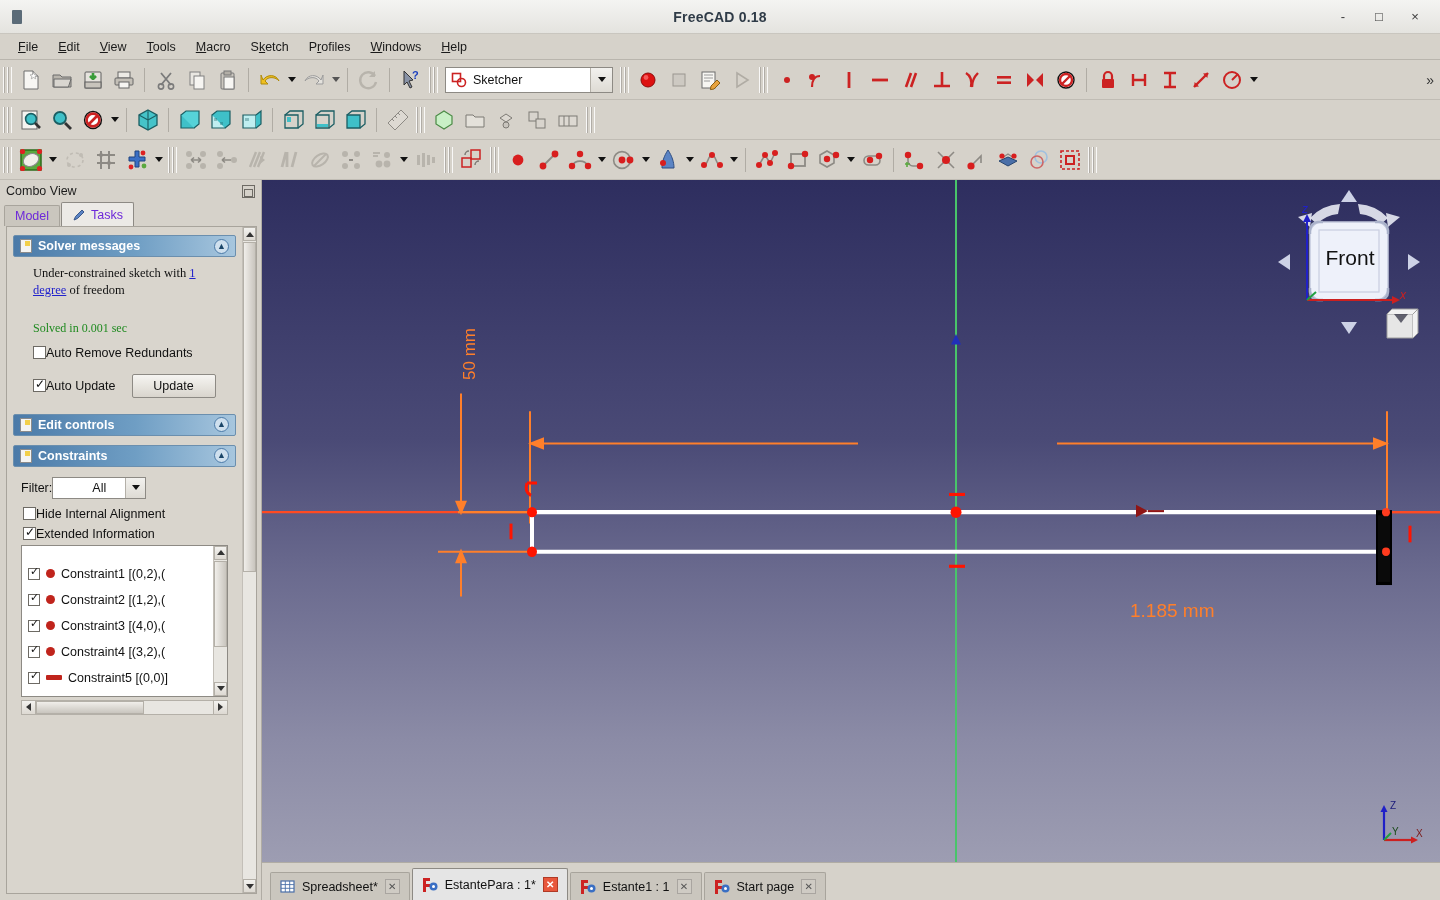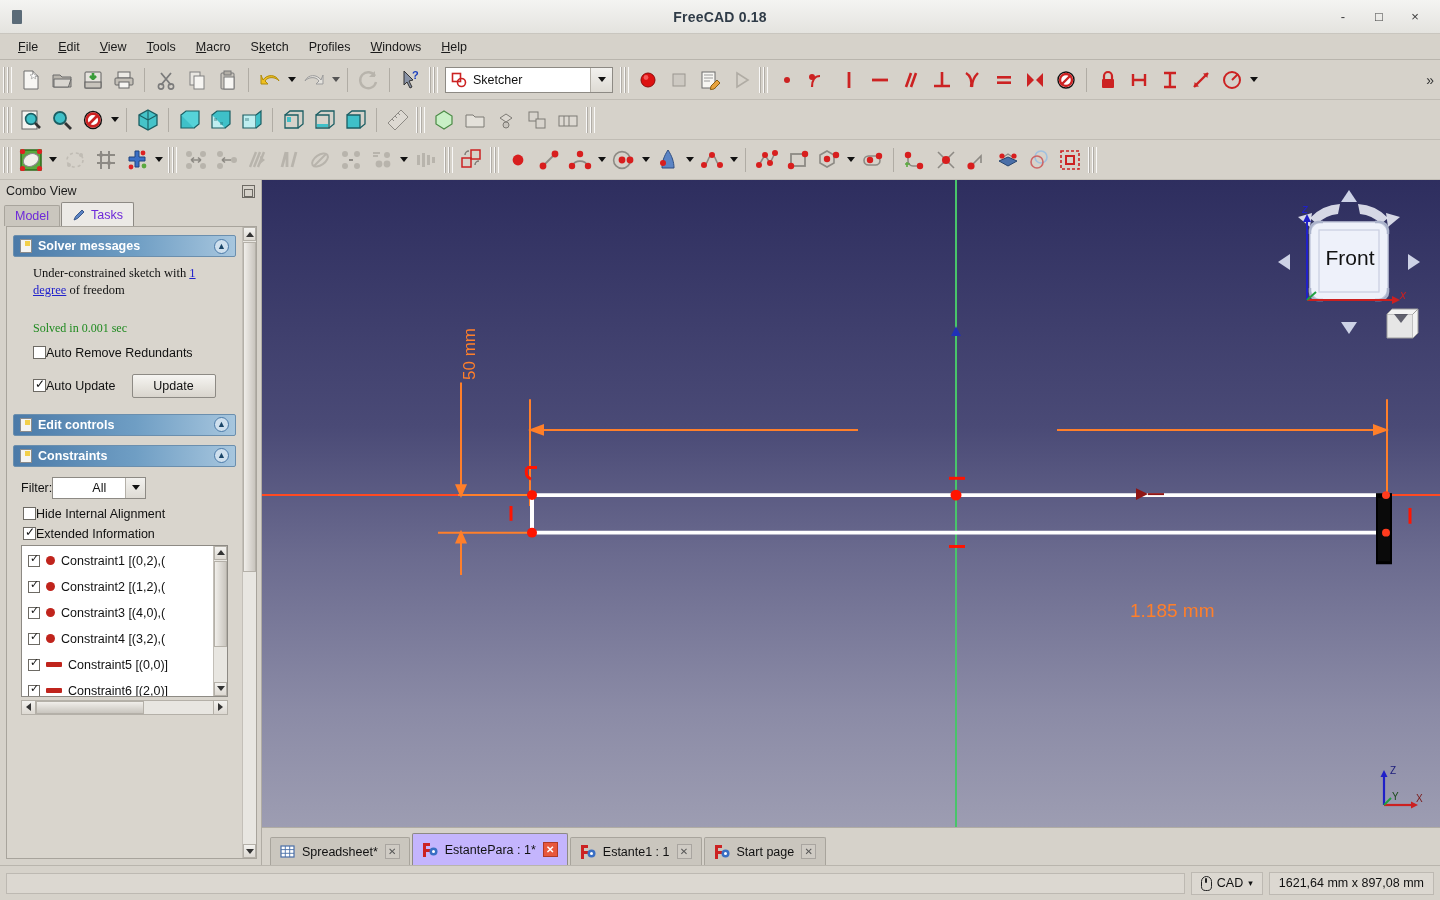--- a/index.html
+++ b/index.html
@@ -165,21 +165,21 @@
     position: absolute; right: 0; top: 0; bottom: 0; width: 20px;
     border-left: 1px solid #b4b0a8; background: linear-gradient(#f2f1ee,#dedbd4);
     display: flex; align-items: center; justify-content: center;
   }
   .combo .arrowbox::after { content:""; border-left:4px solid transparent; border-right:4px solid transparent; border-top:5px solid #111; }
 
   .listbox {
     margin: 4px 8px 0 8px; background: #fff; border: 1px solid #8d8a84;
     height: 152px; display: flex; position: relative; overflow: hidden;
   }
-  .listitems { flex: 1; padding: 2px 0; }
+  .listitems { flex: 1; padding: 15px 0; }
   .litem { display: flex; align-items: center; gap: 6px; height: 26px; padding-left: 6px; font-size: 12.5px; color: #111; white-space: nowrap; }
   .litem .ck { width: 12px; height: 12px; }
   .litem .ck.on::after { left: 1px; top: -4px; font-size: 11px; }
   .dotc { width: 9px; height: 9px; border-radius: 50%; background: #c0241c; flex: none; }
   .barc { width: 16px; height: 5px; border-radius: 1px; background: #c0241c; flex: none; }
 
   .vsb { width: 14px; background: #e8e6e1; border-left: 1px solid #c3bfb8; display: flex; flex-direction: column; flex: none; }
   .vsb .ar { height: 14px; background: linear-gradient(#f3f2ef,#ddd9d2); border: 1px solid #b4b0a8; display:flex;align-items:center;justify-content:center; }
   .vsb .ar::after { content:""; border-left:4px solid transparent;border-right:4px solid transparent;border-bottom:5px solid #333; }
   .vsb .ar.dn::after { border-bottom:none; border-top:5px solid #333; }
@@ -207,21 +207,21 @@
   
   .doctabs {
     height: 38px; flex: 0 0 38px; background: #d6d2ca; display: flex; align-items: flex-end;
     padding-left: 8px; border-top: 1px solid #b0aca4;
   }
   .dtab {
     height: 28px; display: flex; align-items: center; gap: 7px; padding: 0 9px;
     border: 1px solid #a8a49c; border-bottom: none; background: #cac6be;
     font-size: 12.5px; color: #111; margin-right: 2px; border-radius: 2px 2px 0 0;
   }
-  .dtab.active { background: #c4b5fd; height: 32px; border-color: #8d8a84; }
+  .dtab.active { background: #e5e5e5; height: 32px; border-color: #8d8a84; }
   .xbtn {
     width: 15px; height: 15px; border: 1px solid #a9a5a0; background: #cfcbc4;
     display: flex; align-items: center; justify-content: center;
     font-size: 10px; color: #555; line-height: 1; flex: none;
   }
   .xbtn.red { background: #e8573c; border-color: #b03a26; color: #fff; font-weight: bold; }
 
   
   .status {
     height: 35px; flex: 0 0 35px; background: #d6d2ca; border-top: 1px solid #b9b5ad;
@@ -1116,25 +1116,14 @@
               <circle cx="11.5" cy="9.5" r="4" fill="#3a6fc4"></circle>
               <circle cx="11.5" cy="9.5" r="1.5" fill="#fff"></circle>
             </svg>
           <span>Start page</span>
           <span class="xbtn">✕</span>
         </div>
       </div>
     </div>
   </div>
 
-  <div class="status">
-    <div class="spacer"></div>
-    <div class="stbox">
-      <span class="mouse-ic"></span>
-      <span>CAD</span>
-      <span style="font-size:9px">▾</span>
-    </div>
-    <div class="stbox">
-      <span>1621,64 mm x 897,08 mm</span>
-    </div>
-  </div>
 
 </div>
 
 </body></html>

